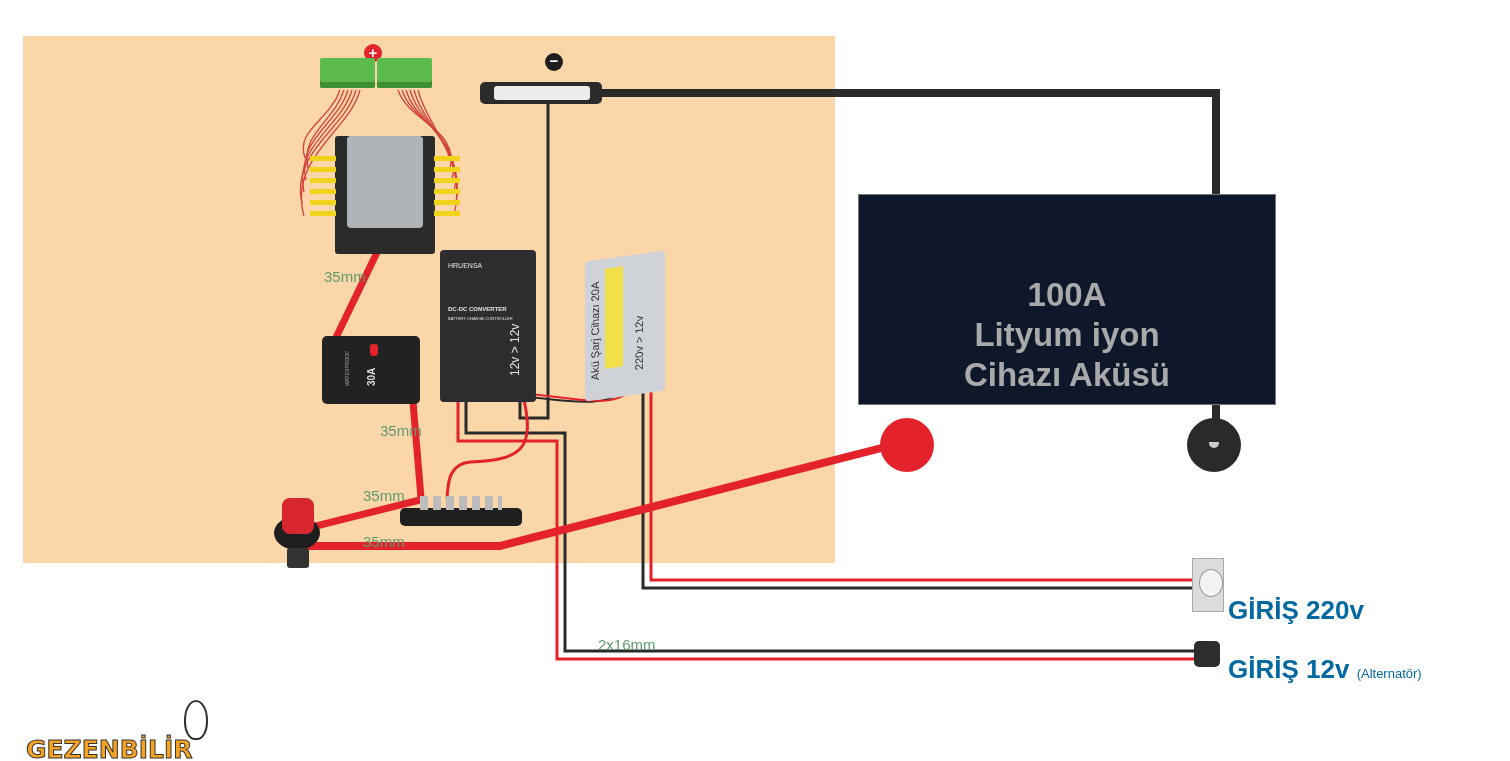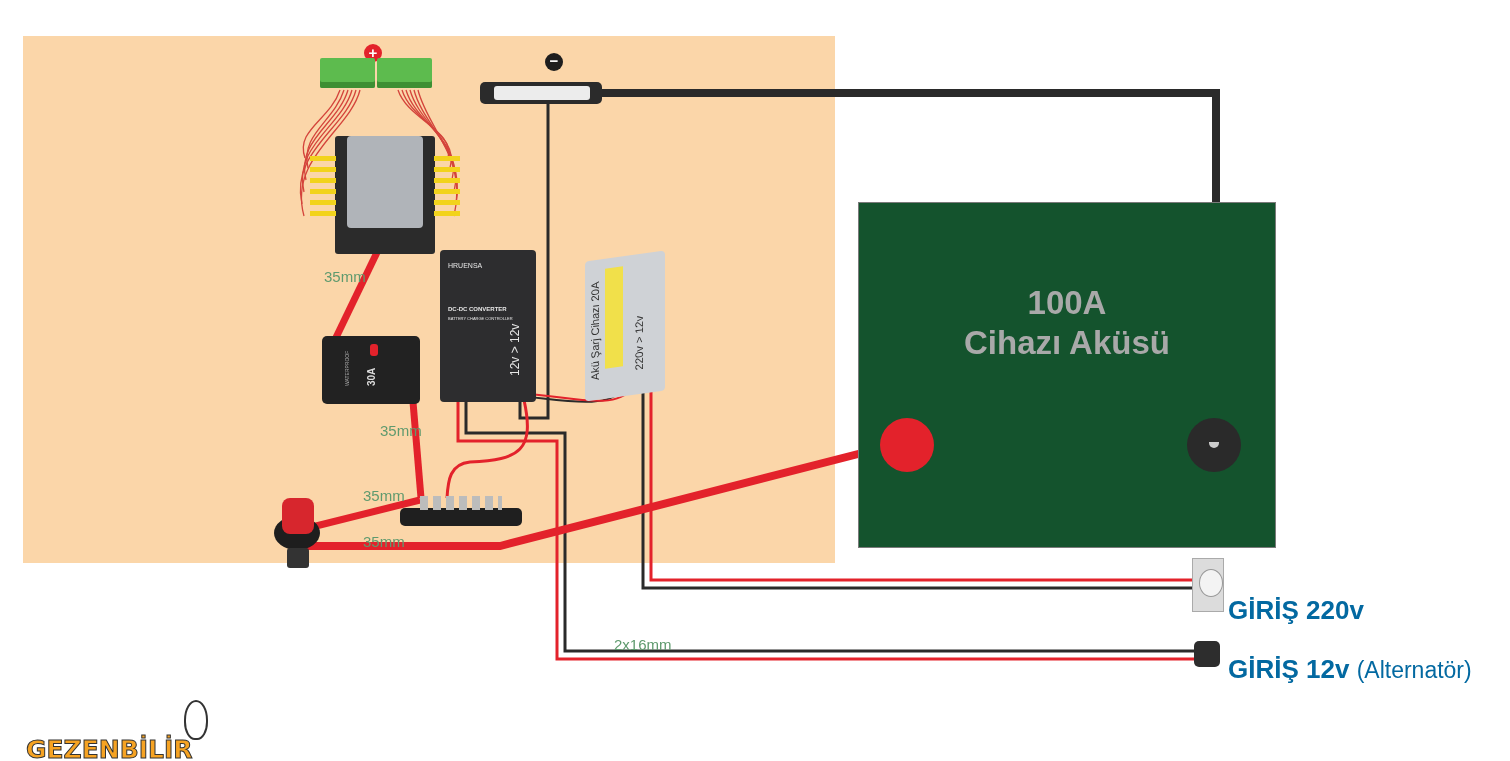--- a/index.html
+++ b/index.html
@@ -8,29 +8,29 @@
       background: #ffffff; font-family: "Liberation Sans", sans-serif;
     }
     .panel {
       position: absolute; left: 23px; top: 36px; width: 812px; height: 527px;
       background: #fbd6a9;
     }
     svg.wires { position: absolute; left: 0; top: 0; width: 1510px; height: 761px; }
     .abs { position: absolute; }
     .wire-label { position: absolute; font-size: 15px; color: #5f9a6e; }
     .battery {
-      position: absolute; left: 858px; top: 202px; width: 418px; height: 346px;
-      background: #14532d; border: 1px solid #7a7a7a; box-sizing: border-box;
+      position: absolute; left: 858px; top: 194px; width: 418px; height: 211px;
+      background: #0f172a; border: 1px solid #7a7a7a; box-sizing: border-box;
     }
     .battery-text {
       position: absolute; left: 0; right: 0; top: 80px; text-align: center;
       color: #a9a9a9; font-weight: bold; font-size: 33px; line-height: 40px;
     }
     .input-label { position: absolute; font-weight: bold; font-size: 26px; color: #0369a1; }
-    .input-label small { font-weight: normal; font-size: 23px; }
+    .input-label small { font-weight: normal; font-size: 13px; }
     .logo {
       position: absolute; left: 26px; top: 690px; margin-top: 46px;
     }
     .logo-title {
       font-family: "DejaVu Sans", sans-serif; font-weight: bold; font-size: 25px;
       color: #f6a323; letter-spacing: 0px; -webkit-text-stroke: 1px #333;
       line-height: 28px;
     }
     .logo-sub { font-size: 7px; color: #222; font-weight: bold; margin-top: 2px; }
     .dev-text { position: absolute; color: #e6e6e6; font-size: 5px; }
@@ -120,25 +120,26 @@
   <div style="position:absolute;left:15px;top:50px;width:22px;height:20px;background:#333;border-radius:3px;"></div>
 </div>
 
 <div class="abs" style="left:400px;top:508px;width:122px;height:18px;background:#1f1f1f;border-radius:5px;"></div>
 <div class="abs" style="left:420px;top:496px;width:82px;height:14px;background:repeating-linear-gradient(90deg,#bcbcbc 0 8px, transparent 8px 13px);"></div>
 
 <div class="wire-label" style="left:324px;top:268px;">35mm</div>
 <div class="wire-label" style="left:380px;top:422px;">35mm</div>
 <div class="wire-label" style="left:363px;top:487px;">35mm</div>
 <div class="wire-label" style="left:363px;top:533px;">35mm</div>
-<div class="wire-label" style="left:598px;top:636px;margin-left:16px;">2x16mm</div>
+<div class="wire-label" style="left:598px;top:636px;">2x16mm</div>
 
 <div class="battery">
   <div class="battery-text">
     <div>100A</div>
+    <div>Lityum iyon</div>
     <div>Cihazı Aküsü</div>
   </div>
 </div>
 <div class="abs" style="left:880px;top:418px;width:54px;height:54px;border-radius:50%;background:#e3222b;"></div>
 <div class="abs" style="left:1187px;top:418px;width:54px;height:54px;border-radius:50%;background:#2a2a2a;">
   <div style="position:absolute;left:22px;top:24px;width:10px;height:6px;border-radius:0 0 6px 6px;background:#ccc;"></div>
 </div>
 
 <div class="abs" style="left:1192px;top:558px;width:30px;height:52px;background:#dcdcdc;border:1px solid #aaa;">
   <div style="position:absolute;left:6px;top:10px;width:22px;height:26px;border-radius:50%;background:#f3f3f3;border:1px solid #999;"></div>

